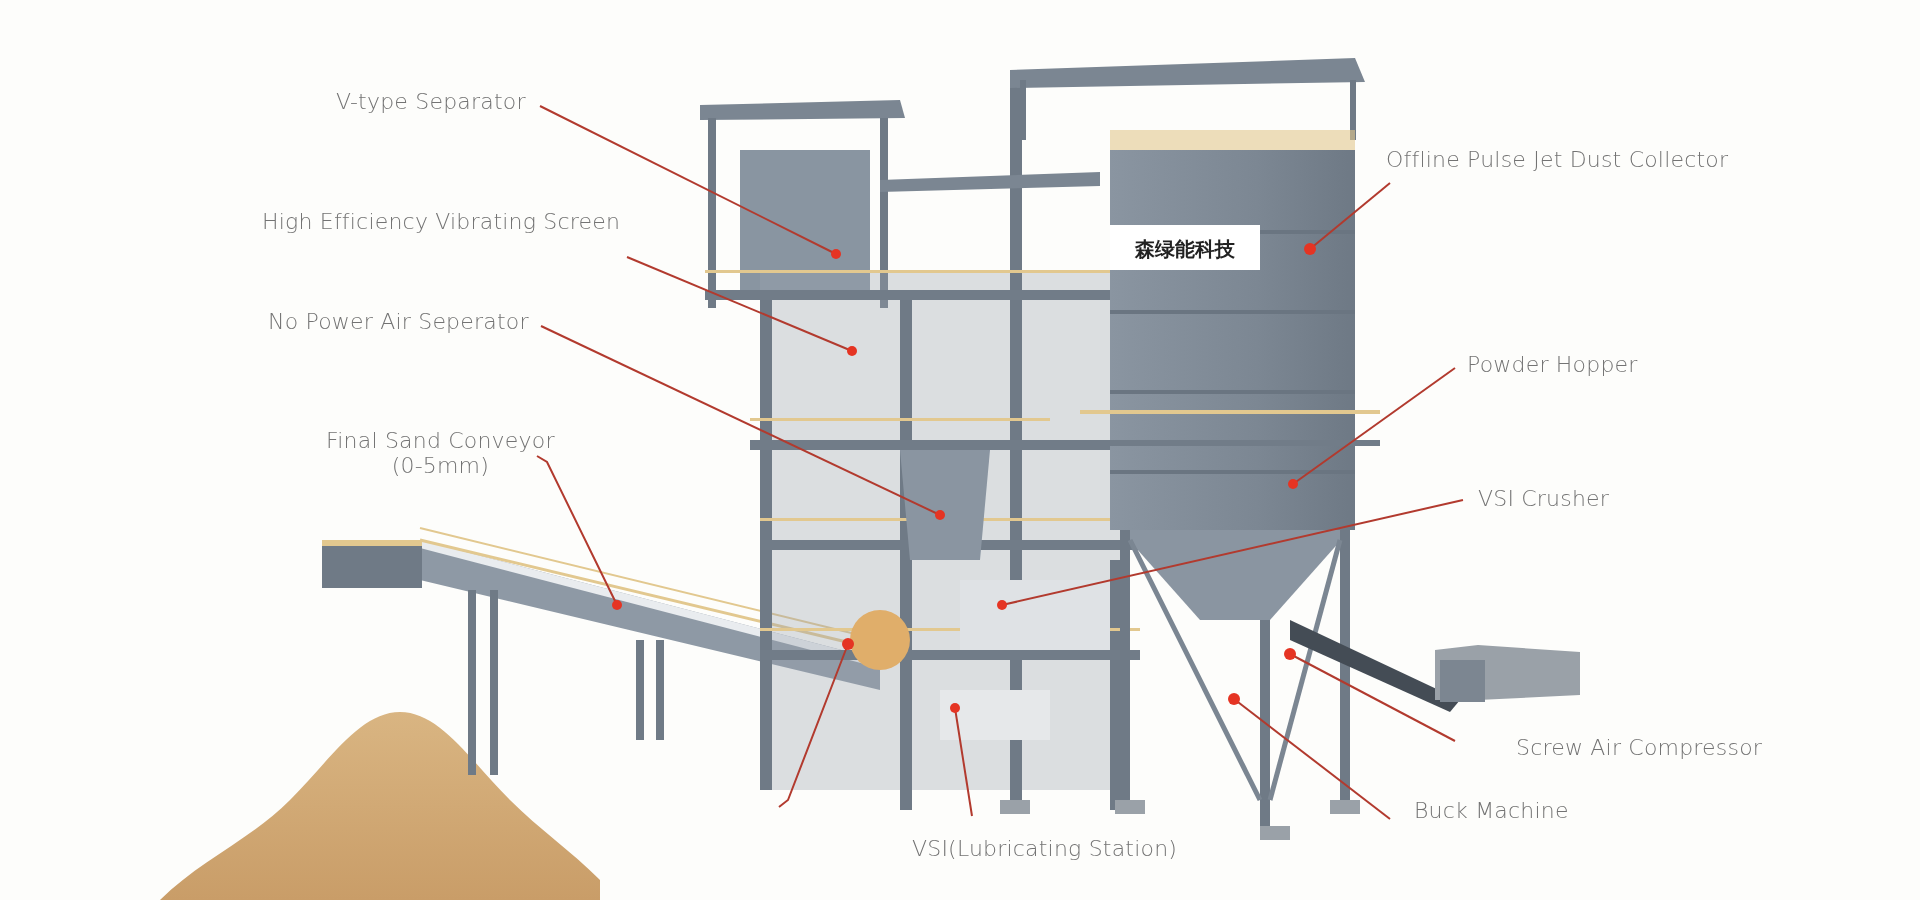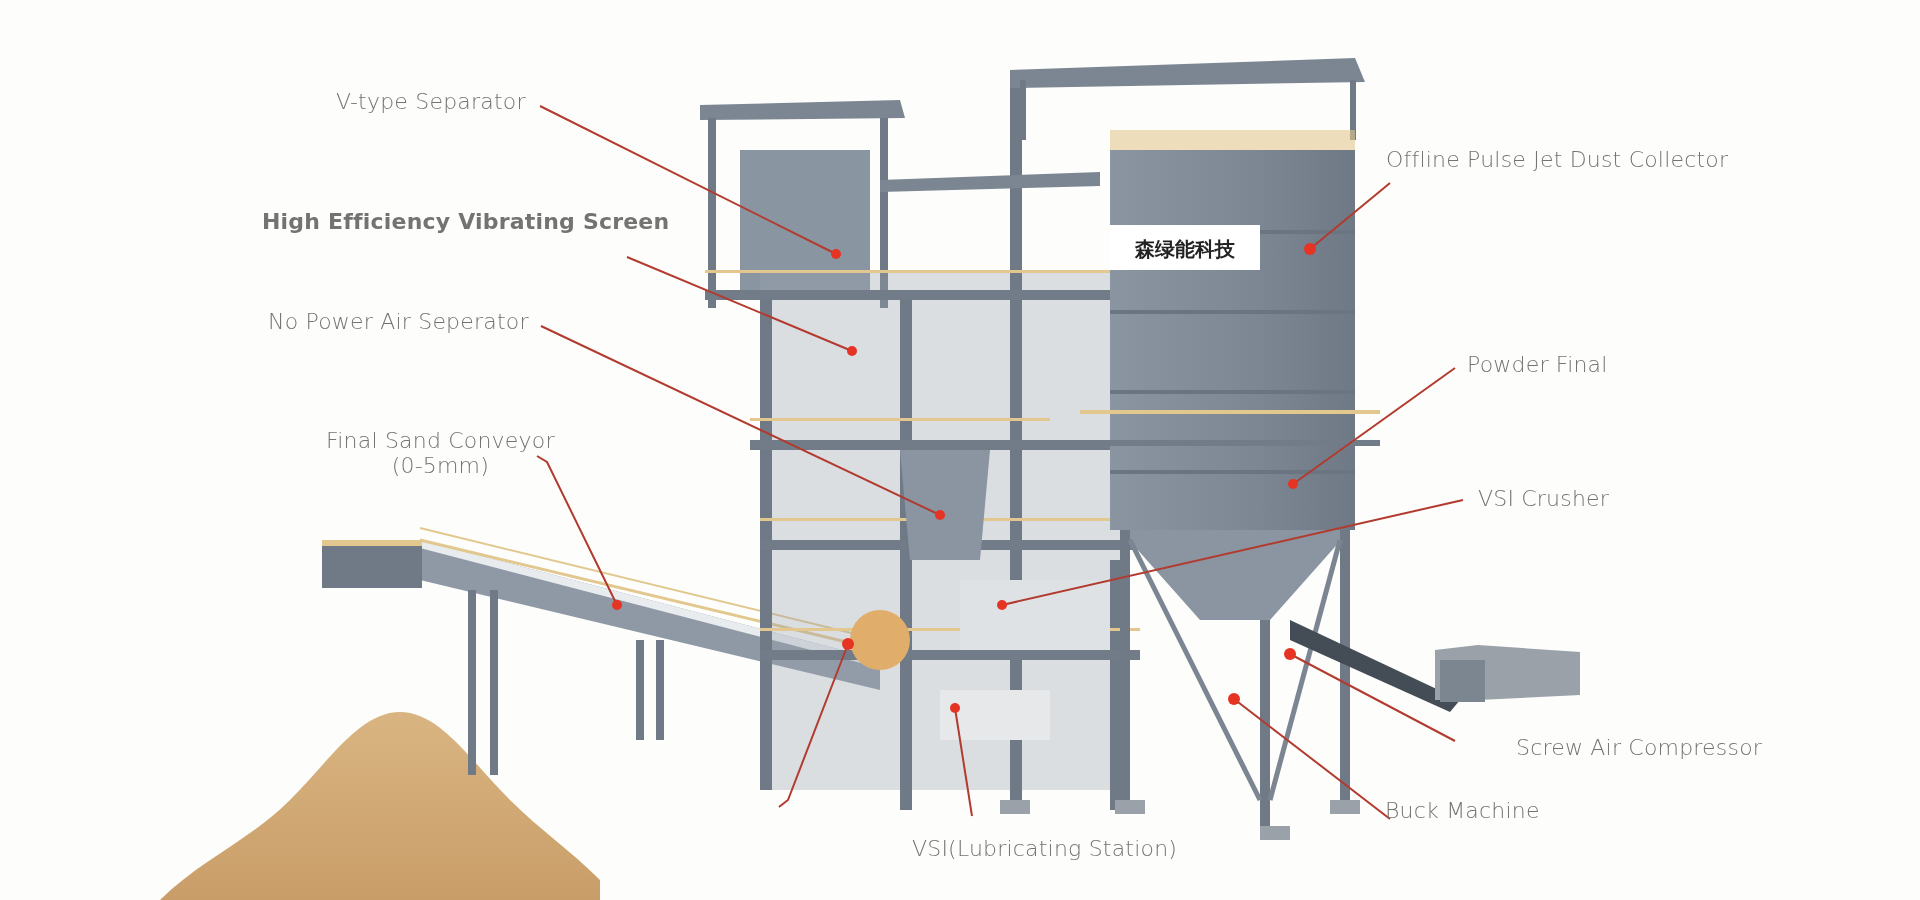--- a/index.html
+++ b/index.html
@@ -140,25 +140,25 @@
       <circle cx="955" cy="708" r="5"></circle>
       <circle cx="1310" cy="249" r="6"></circle>
       <circle cx="1293" cy="484" r="5"></circle>
       <circle cx="1002" cy="605" r="5"></circle>
       <circle cx="1290" cy="654" r="6"></circle>
       <circle cx="1234" cy="699" r="6"></circle>
     </g>
   </svg>
 
   <div class="label" style="left:336px;top:89px;">V-type Separator</div>
-  <div class="label" style="left:262px;top:209px;font-weight:bold;">High Efficiency Vibrating Screen</div>
+  <div class="label" style="left:262px;top:209px;">High Efficiency Vibrating Screen</div>
   <div class="label" style="left:268px;top:309px;">No Power Air Seperator</div>
   <div class="label center" style="left:304px;top:428px;margin-left:22px;">
     <span>Final Sand Conveyor</span>
     <span class="sub">(0-5mm)</span>
   </div>
   <div class="label" style="left:912px;top:836px;">VSI(Lubricating Station)</div>
   <div class="label" style="left:1386px;top:147px;">Offline Pulse Jet Dust Collector</div>
-  <div class="label" style="left:1467px;top:352px;">Powder Final</div>
+  <div class="label" style="left:1467px;top:352px;">Powder Hopper</div>
   <div class="label" style="left:1478px;top:486px;">VSI Crusher</div>
   <div class="label" style="left:1516px;top:735px;text-align:center;">Screw Air Compressor</div>
-  <div class="label" style="left:1385px;top:798px;">Buck Machine</div>
+  <div class="label" style="left:1414px;top:798px;">Buck Machine</div>
 </div>
 
 </body></html>

